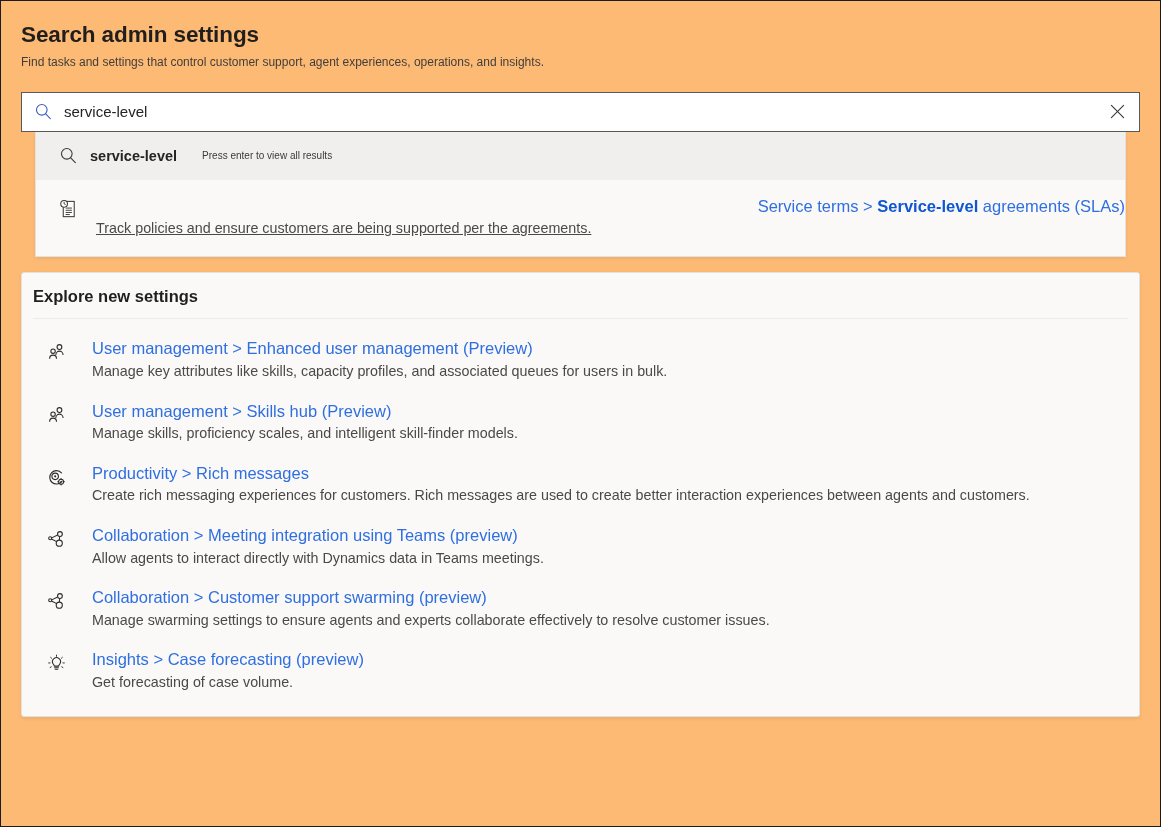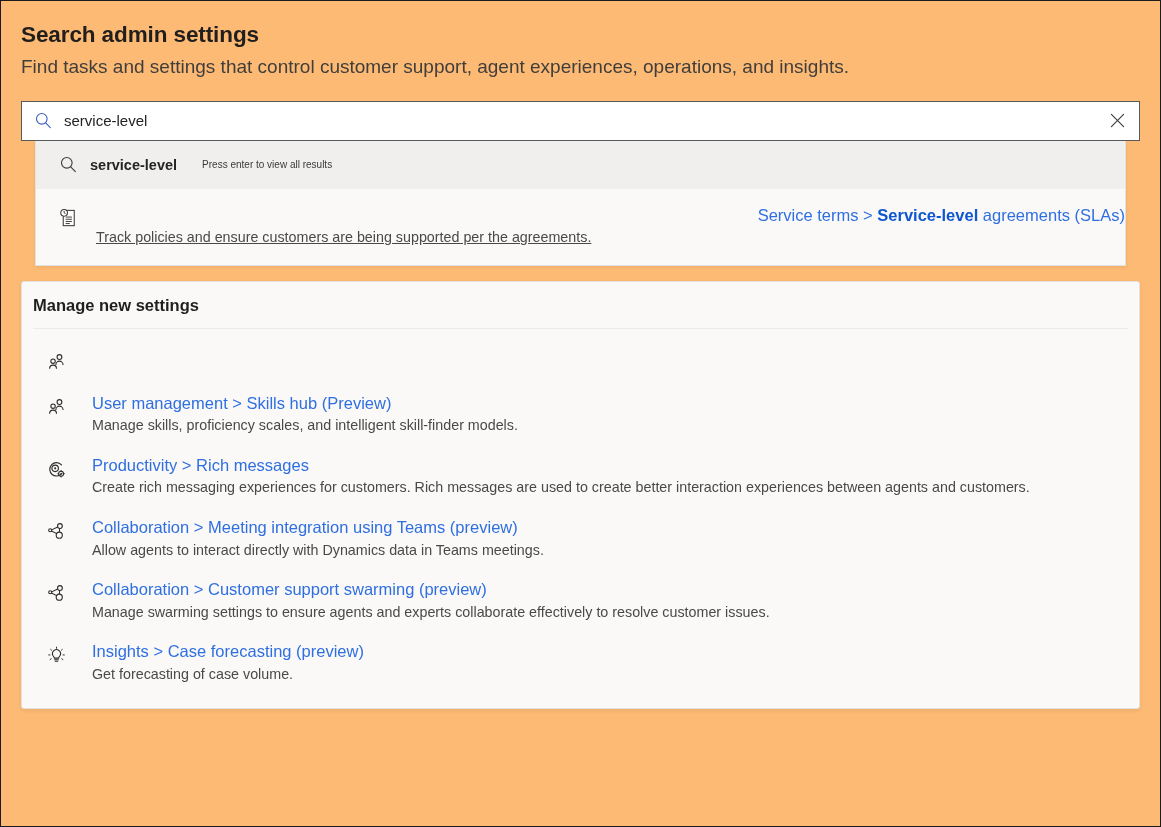--- a/index.html
+++ b/index.html
@@ -32,21 +32,21 @@
   }
   .page-title {
     font-size: 22.5px;
     font-weight: 600;
     color: #201f1e;
     letter-spacing: -0.1px;
     line-height: 1.25;
     margin: 0 0 6px 0;
   }
   .page-subtitle {
-    font-size: 19px;
+    font-size: 12px;
     font-weight: 400;
     color: #403e3c;
     line-height: 1.3;
     margin: 0;
   }
 
   
   .search-wrap {
     margin: 21px 14px 0 14px;
     position: relative;
@@ -283,32 +283,36 @@
             <span class="rest">agreements (SLAs)</span>
           </div>
           <div class="match-desc">Track policies and ensure customers are being supported per the agreements.</div>
         </span>
       </div>
 
     </div>
   </div>
 
   <div class="explore-card">
-    <div class="explore-title">Manage new settings</div>
+    <div class="explore-title">Explore new settings</div>
     <div class="explore-divider"></div>
     <div class="explore-list">
 
       <div class="explore-item">
         <span class="explore-item-icon">
           <svg width="21" height="21" viewBox="0 0 22 22" aria-hidden="true">
             <circle cx="14.1" cy="5.3" r="2.5" fill="none" stroke="#2b2b2b" stroke-width="1.15"></circle>
             <path d="M10.3 13.6c0-2.2 1.7-4 3.8-4s3.8 1.8 3.8 4" fill="none" stroke="#2b2b2b" stroke-width="1.15"></path>
             <circle cx="7.4" cy="9.6" r="2.3" fill="none" stroke="#2b2b2b" stroke-width="1.15"></circle>
             <path d="M3.8 17.6c0-2.1 1.6-3.8 3.6-3.8s3.6 1.7 3.6 3.8" fill="none" stroke="#2b2b2b" stroke-width="1.15"></path>
           </svg>
+        </span>
+        <span class="explore-item-body">
+          <div class="explore-item-title">User management &gt; Enhanced user management (Preview)</div>
+          <div class="explore-item-desc">Manage key attributes like skills, capacity profiles, and associated queues for users in bulk.</div>
         </span>
       </div>
 
       <div class="explore-item">
         <span class="explore-item-icon">
           <svg width="21" height="21" viewBox="0 0 22 22" aria-hidden="true">
             <circle cx="14.1" cy="5.3" r="2.5" fill="none" stroke="#2b2b2b" stroke-width="1.15"></circle>
             <path d="M10.3 13.6c0-2.2 1.7-4 3.8-4s3.8 1.8 3.8 4" fill="none" stroke="#2b2b2b" stroke-width="1.15"></path>
             <circle cx="7.4" cy="9.6" r="2.3" fill="none" stroke="#2b2b2b" stroke-width="1.15"></circle>
             <path d="M3.8 17.6c0-2.1 1.6-3.8 3.6-3.8s3.6 1.7 3.6 3.8" fill="none" stroke="#2b2b2b" stroke-width="1.15"></path>

